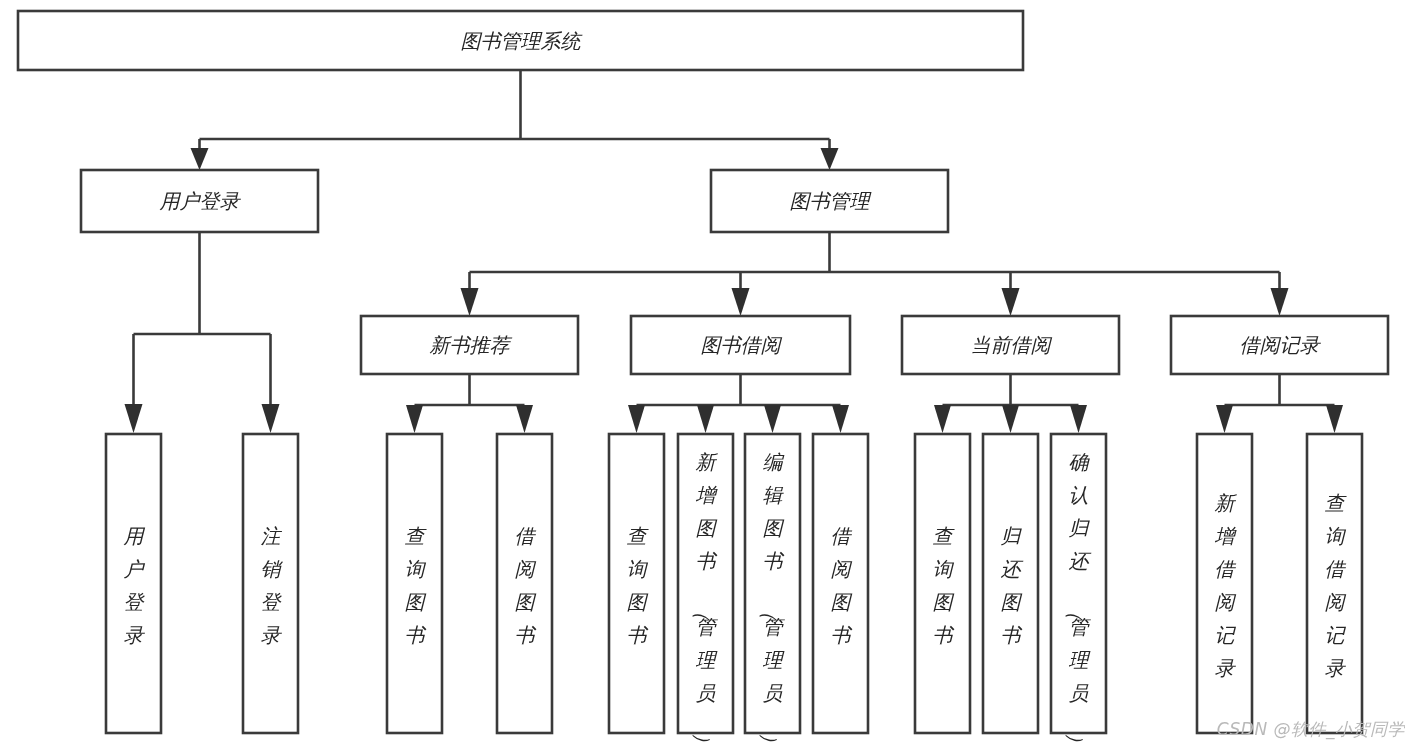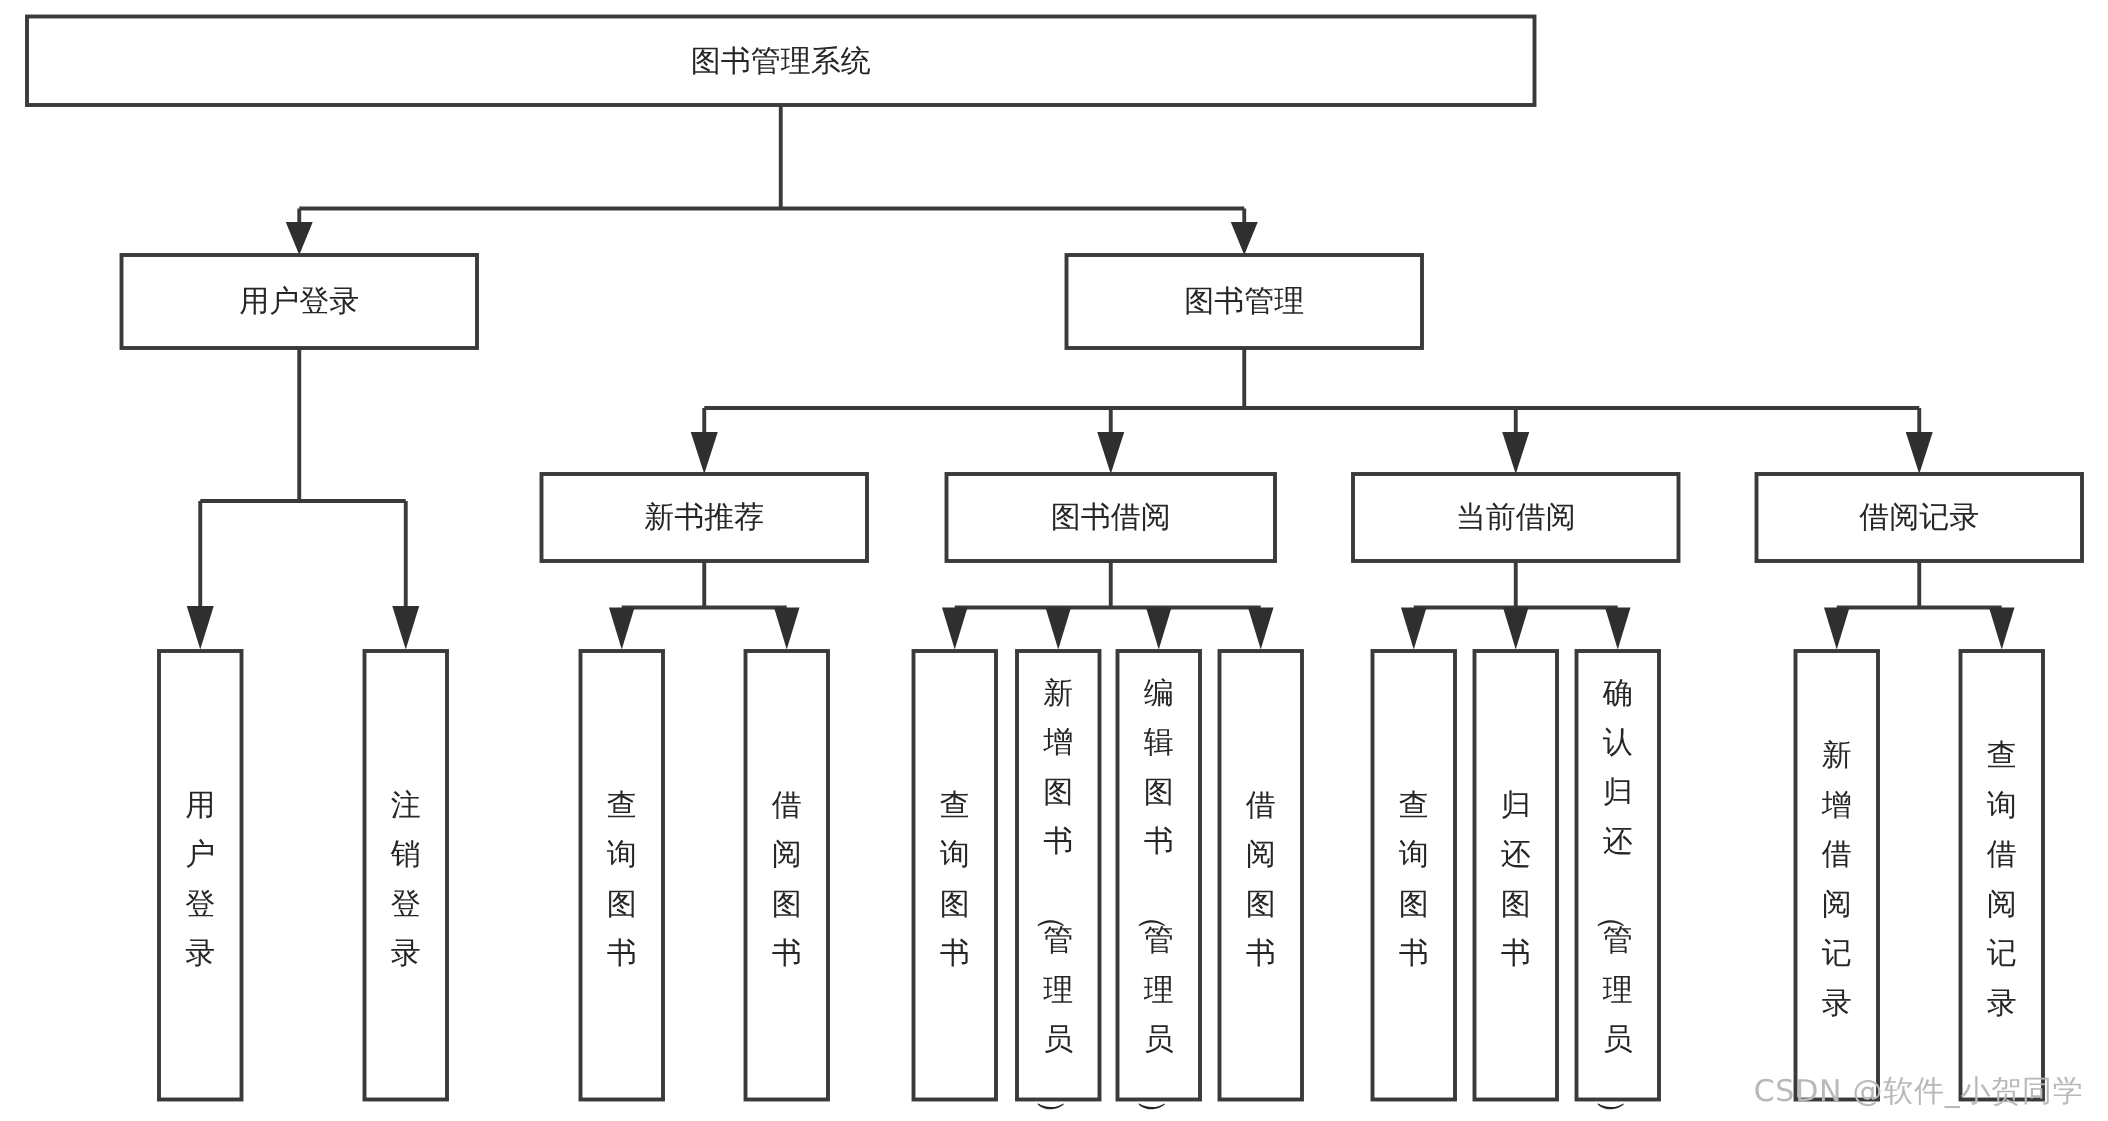--- a/index.html
+++ b/index.html
@@ -13,20 +13,21 @@
     position: relative;
     overflow: hidden;
     font-family: "DejaVu Sans", "Liberation Sans", sans-serif;
   }
   #diagram-root {
     position: absolute;
     left: 0;
     top: 0;
     width: 1405px;
     height: 747px;
+    font-style: italic;
   }
   svg.flow {
     display: block;
     width: 1405px;
     height: 747px;
   }
   .node-rect {
     fill: #ffffff;
     stroke: #3a3a3a;
     stroke-width: 2.6;
@@ -49,24 +50,24 @@
     stroke-width: 2.6;
     fill: none;
     stroke-linecap: butt;
   }
   .arrow-head {
     fill: #2f2f2f;
     stroke: none;
   }
   .watermark-text {
     position: absolute;
-    right: 16px;
+    right: 0;
     bottom: 6px;
     font-family: "DejaVu Sans", "Liberation Sans", sans-serif;
-    font-size: 20px;
+    font-size: 17px;
     color: #b9b9b9;
     letter-spacing: 0.5px;
     white-space: nowrap;
     user-select: none;
   }
 </style>
 </head>
 <body>
 
 <div id="diagram-root">

